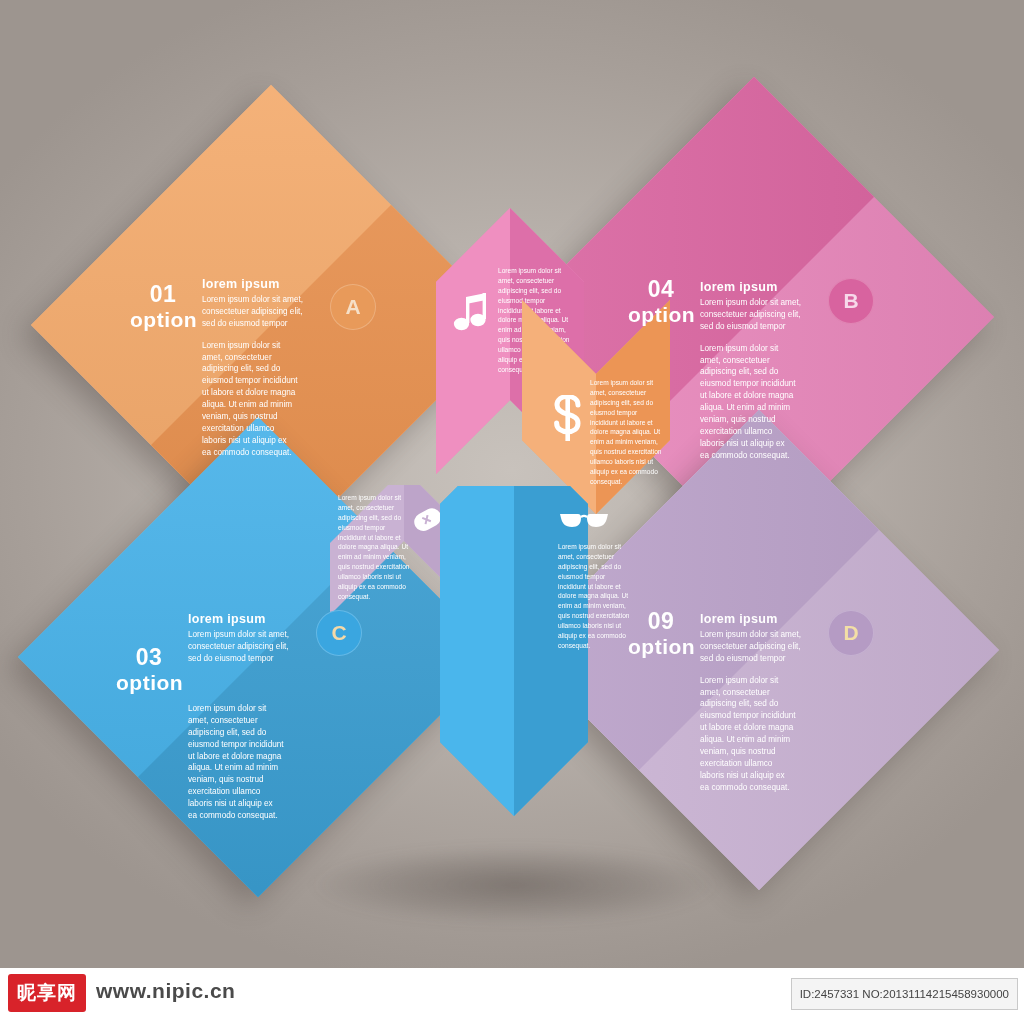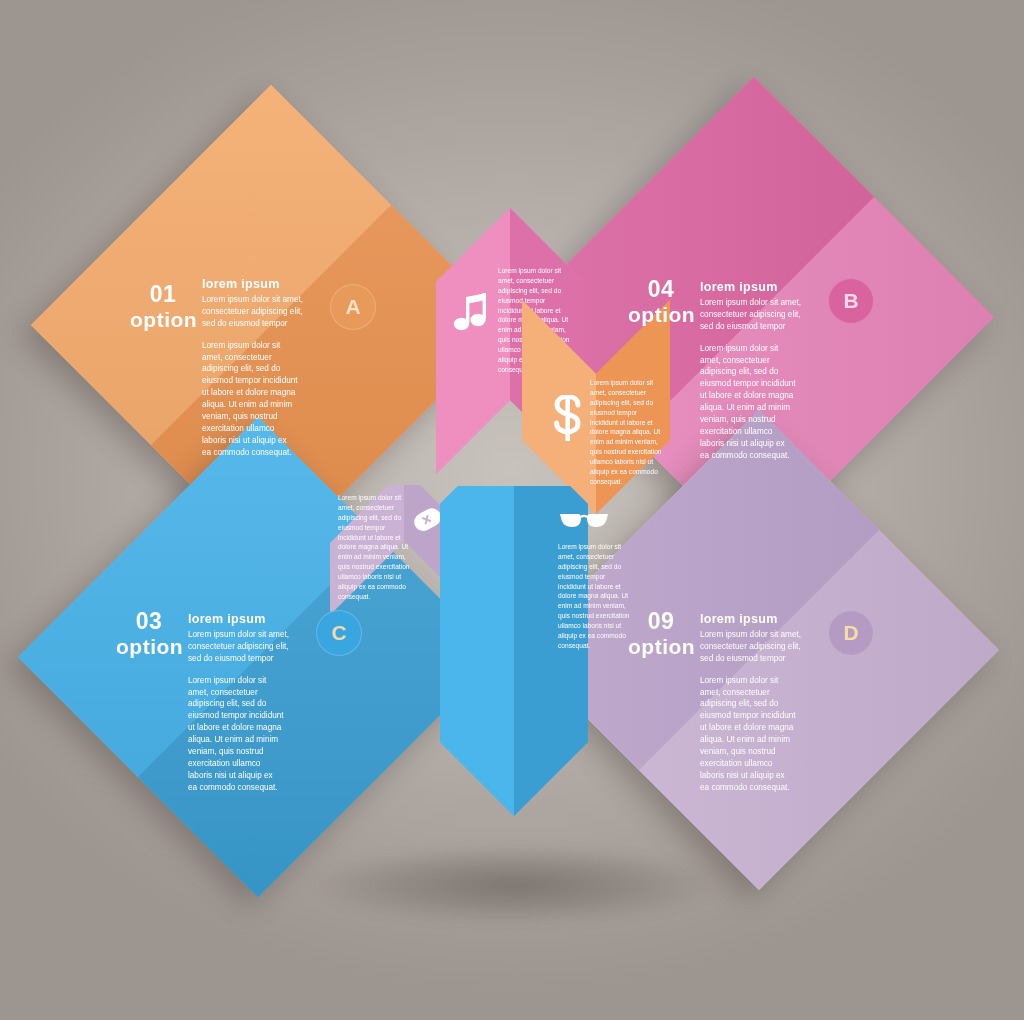--- a/index.html
+++ b/index.html
@@ -224,21 +224,21 @@
       </div>
       <div class="badge" style="margin-left:18px;margin-top:0;background:#d8639f;color:#f7d9ea;">
         <span>B</span>
       </div>
     </div>
     <div class="lorem-body" style="width:96px;margin-left:72px;margin-top:10px;">Lorem ipsum dolor sit amet, consectetuer adipiscing elit, sed do eiusmod tempor incididunt ut labore et dolore magna aliqua. Ut enim ad minim veniam, quis nostrud exercitation ullamco laboris nisi ut aliquip ex ea commodo consequat.</div>
   </div>
 
   <div class="content" style="left:116px;top:610px;width:280px;">
     <div style="display:flex;align-items:flex-start;">
-      <div class="num" style="width:66px;flex:none;">
+      <div class="num" style="width:66px;flex:none;margin-top:36px;">
         <span class="n">03</span>
         <span class="o">option</span>
       </div>
       <div style="width:110px;margin-left:6px;margin-top:2px;">
         <div class="lorem-title">lorem ipsum</div>
         <div class="lorem-body">Lorem ipsum dolor sit amet, consectetuer adipiscing elit, sed do eiusmod tempor</div>
       </div>
       <div class="badge" style="margin-left:18px;margin-top:0;background:#3aa6e0;color:#f4d9a8;">
         <span>C</span>
       </div>
@@ -256,14 +256,19 @@
         <div class="lorem-title">lorem ipsum</div>
         <div class="lorem-body">Lorem ipsum dolor sit amet, consectetuer adipiscing elit, sed do eiusmod tempor</div>
       </div>
       <div class="badge" style="margin-left:18px;margin-top:0;background:#b59bc4;color:#f3dfa6;">
         <span>D</span>
       </div>
     </div>
     <div class="lorem-body" style="width:96px;margin-left:72px;margin-top:10px;">Lorem ipsum dolor sit amet, consectetuer adipiscing elit, sed do eiusmod tempor incididunt ut labore et dolore magna aliqua. Ut enim ad minim veniam, quis nostrud exercitation ullamco laboris nisi ut aliquip ex ea commodo consequat.</div>
   </div>
 
+  <div class="footer">
+    <div class="logo-box">昵享网</div>
+    <div class="logo-url">www.nipic.cn</div>
+    <div class="id-box">ID:2457331 NO:20131114215458930000</div>
+  </div>
 
 </div>
 
 </body></html>

